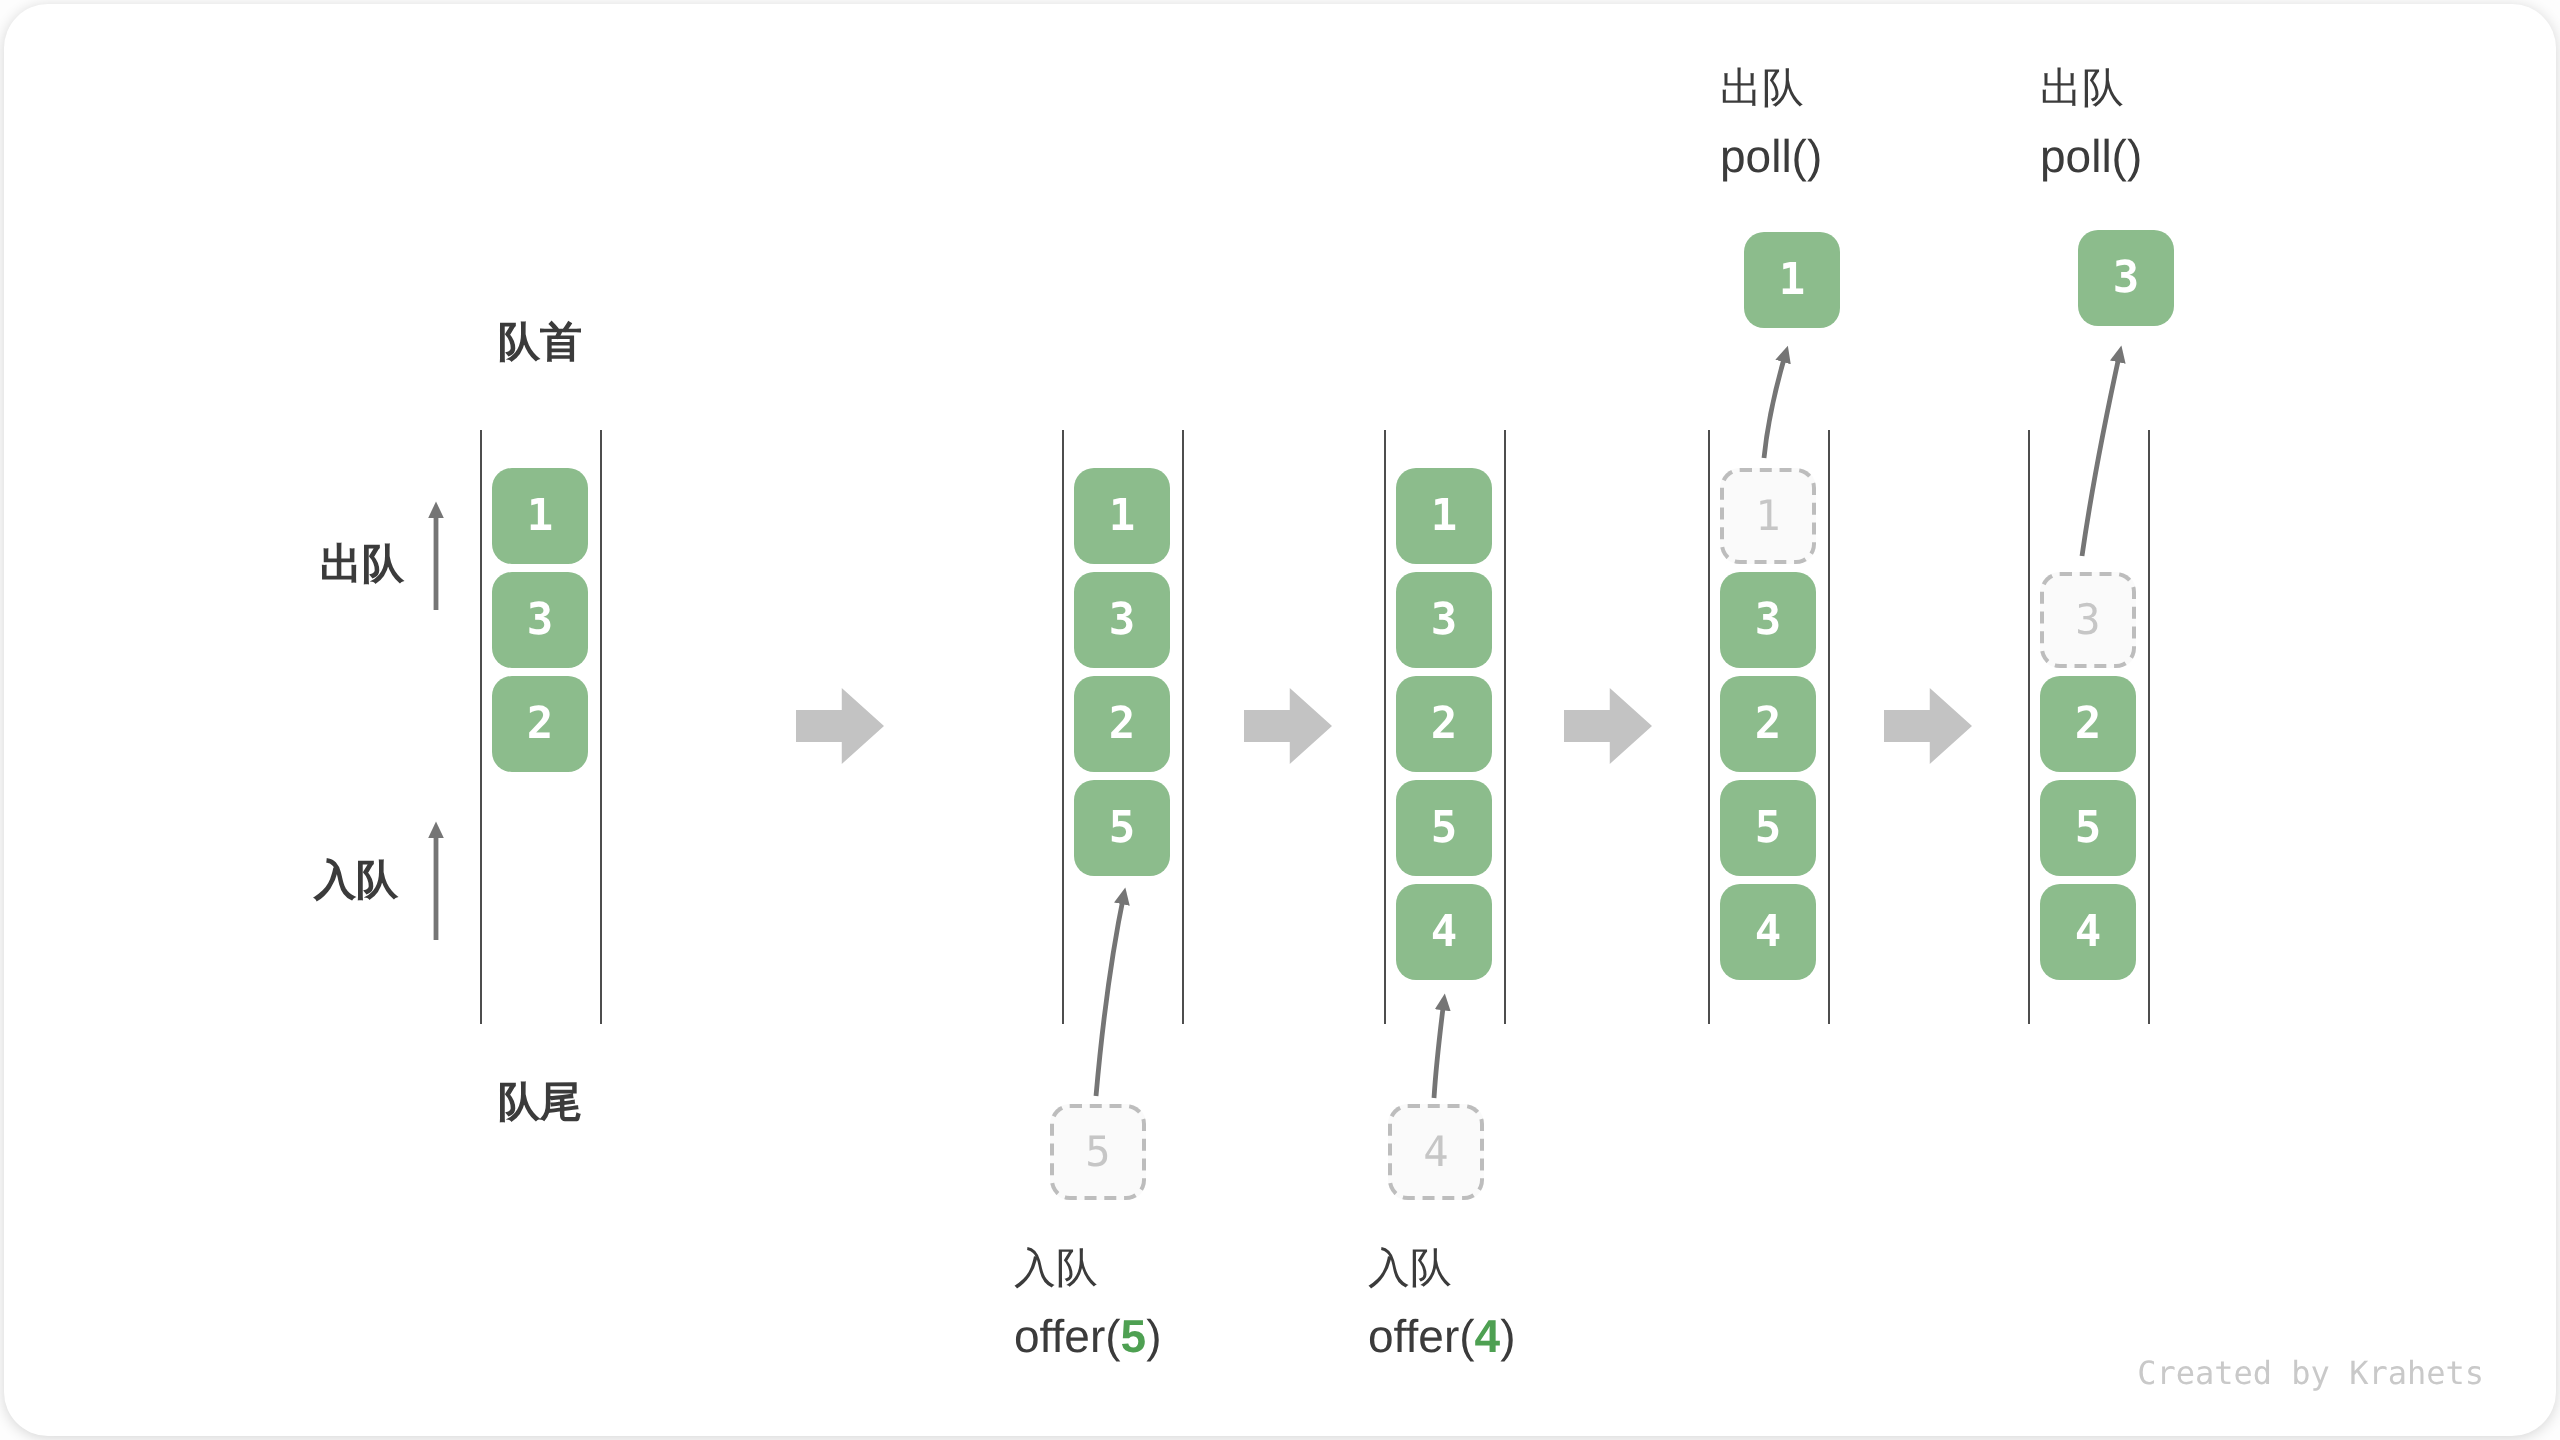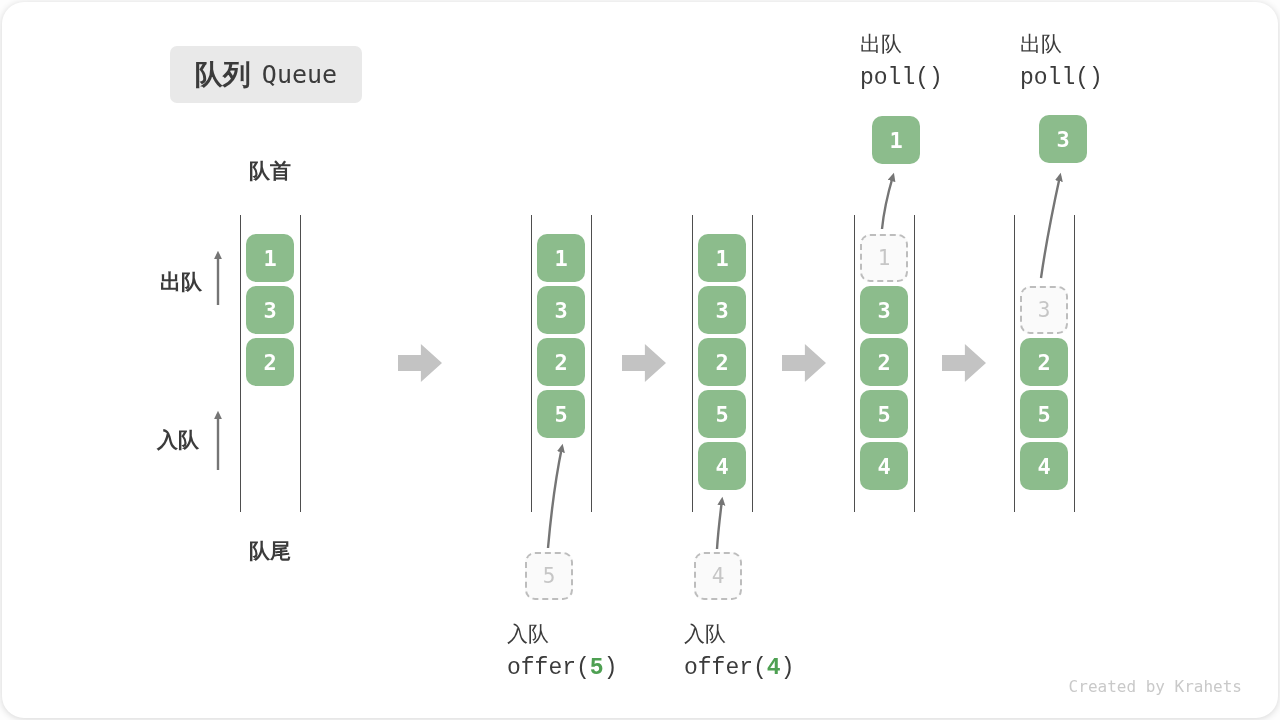--- a/index.html
+++ b/index.html
@@ -46,21 +46,21 @@
     color:var(--ghost-text);font-weight:400;font-size:21px;
   }
 
   .block-arrow{
     position:absolute;width:44px;height:38px;background:var(--arrow-gray);
     clip-path:polygon(0% 29%,52% 29%,52% 0%,100% 50%,52% 100%,52% 71%,0% 71%);
   }
 
   .op{position:absolute;white-space:nowrap;}
   .op .zh{font-size:21px;font-weight:400;color:var(--text-dark);margin-bottom:7px;}
-  .op .code{font-family:Liberation Mono, monospace;font-size:23px;color:var(--text-dark);}
+  .op .code{font-family:Liberation Sans, sans-serif;font-size:23px;color:var(--text-dark);}
   .op .code .arg{color:var(--arg-green);font-weight:700;}
 
   .watermark{
     position:absolute;right:36px;bottom:22px;
     font-family:"DejaVu Sans Mono",monospace;font-size:16px;color:var(--wm-gray);margin-left:36px;
   }
 </style>
 </head>
 <body>
 
@@ -75,24 +75,20 @@
 
     <line x1="216" y1="303" x2="216" y2="252" stroke="#757575" stroke-width="2.4" marker-end="url(#ah)"></line>
     <line x1="216" y1="468" x2="216" y2="412" stroke="#757575" stroke-width="2.4" marker-end="url(#ah)"></line>
 
     <path d="M546,546 C549,512 554,474 560,445" fill="none" stroke="#757575" stroke-width="2.4" marker-end="url(#ah)"></path>
     <path d="M715,547 C716,531 718,514 720,498" fill="none" stroke="#757575" stroke-width="2.4" marker-end="url(#ah)"></path>
     <path d="M880,227 C882,207 886,191 891,174" fill="none" stroke="#757575" stroke-width="2.4" marker-end="url(#ah)"></path>
     <path d="M1039,276 C1044,241 1051,206 1058,174" fill="none" stroke="#757575" stroke-width="2.4" marker-end="url(#ah)"></path>
   </svg>
 
-  <div class="badge">
-    <span class="zh">队列</span>
-    <span class="en">Queue</span>
-  </div>
 
   <div class="lbl" style="left:238px;top:155px;width:60px;text-align:center;">队首</div>
   <div class="lbl" style="left:238px;top:535px;width:60px;text-align:center;">队尾</div>
 
   <div class="lbl" style="left:158px;top:266px;">出队</div>
   <div class="lbl" style="left:155px;top:424px;">入队</div>
 
   <div class="block-arrow" style="left:396px;top:342px;"></div>
   <div class="block-arrow" style="left:620px;top:342px;"></div>
   <div class="block-arrow" style="left:780px;top:342px;"></div>

